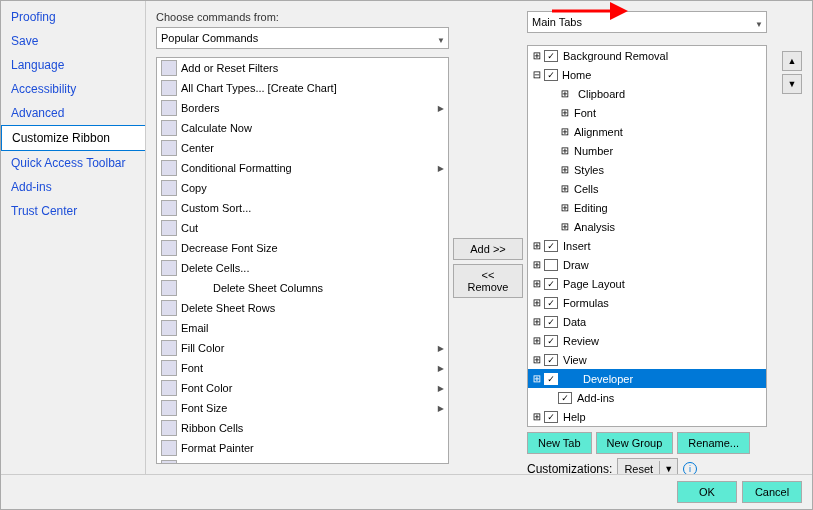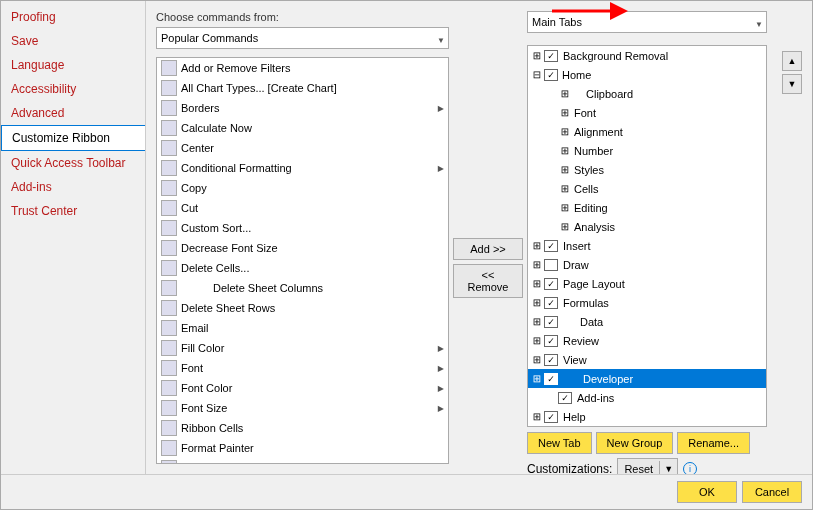--- a/index.html
+++ b/index.html
@@ -33,21 +33,21 @@
     .sidebar {
       width: 145px;
       background: #f0f0f0;
       border-right: 1px solid #ccc;
       padding: 4px 0;
     }
 
     .sidebar-item {
       padding: 5px 10px;
       cursor: pointer;
-      color: #b91c1c;
+      color: #1d4ed8;
       font-size: 12px;
     }
     .sidebar-item.active {
       background: white;
       border: 1px solid #0078d7;
       border-right: none;
       color: #000;
       font-weight: normal;
     }
 
@@ -223,21 +223,21 @@
       display: flex;
       align-items: center;
       justify-content: center;
       font-size: 9px;
     }
 
     .bottom-btn {
       padding: 4px 10px;
       font-size: 11px;
       border: 1px solid #aaa;
-      background: #fde047;
+      background: #5eead4;
       cursor: pointer;
       min-width: 60px;
     }
 
     .info-icon {
       width: 14px;
       height: 14px;
       border-radius: 50%;
       border: 1px solid #0078d7;
       color: #0078d7;
@@ -310,21 +310,21 @@
       <div class="commands-panel">
         <div class="panel-label">Choose commands from:</div>
         <div class="select-wrapper">
           <select class="dropdown-select">
             <option>Popular Commands</option>
           </select>
         </div>
         <div class="list-box" id="commands-list">
             <div class="list-item">
               <span class="item-icon" style="width: 16px; height: 16px; background: rgb(221, 221, 238); border: 1px solid rgb(170, 170, 170); font-size: 8px; display: flex; align-items: center; justify-content: center; margin-right: 4px; flex-shrink: 0;"></span>
-              <span style="flex: 1 1 0%;">Add or Remove Filters</span>
+              <span style="flex: 1 1 0%;">Add or Reset Filters</span>
             </div>
             <div class="list-item">
               <span class="item-icon" style="width: 16px; height: 16px; background: rgb(221, 221, 238); border: 1px solid rgb(170, 170, 170); font-size: 8px; display: flex; align-items: center; justify-content: center; margin-right: 4px; flex-shrink: 0;"></span>
               <span style="flex: 1 1 0%;">All Chart Types... [Create Chart]</span>
             </div>
             <div class="list-item">
               <span class="item-icon" style="width: 16px; height: 16px; background: rgb(221, 221, 238); border: 1px solid rgb(170, 170, 170); font-size: 8px; display: flex; align-items: center; justify-content: center; margin-right: 4px; flex-shrink: 0;"></span>
               <span style="flex: 1 1 0%;">Borders</span>
               <span class="arrow-right">▶</span>
             </div>
@@ -340,25 +340,25 @@
               <span class="item-icon" style="width: 16px; height: 16px; background: rgb(221, 221, 238); border: 1px solid rgb(170, 170, 170); font-size: 8px; display: flex; align-items: center; justify-content: center; margin-right: 4px; flex-shrink: 0;"></span>
               <span style="flex: 1 1 0%;">Conditional Formatting</span>
               <span class="arrow-right">▶</span>
             </div>
             <div class="list-item">
               <span class="item-icon" style="width: 16px; height: 16px; background: rgb(221, 221, 238); border: 1px solid rgb(170, 170, 170); font-size: 8px; display: flex; align-items: center; justify-content: center; margin-right: 4px; flex-shrink: 0;"></span>
               <span style="flex: 1 1 0%;">Copy</span>
             </div>
             <div class="list-item">
               <span class="item-icon" style="width: 16px; height: 16px; background: rgb(221, 221, 238); border: 1px solid rgb(170, 170, 170); font-size: 8px; display: flex; align-items: center; justify-content: center; margin-right: 4px; flex-shrink: 0;"></span>
+              <span style="flex: 1 1 0%;">Custom Sort...</span>
+            </div>
+            <div class="list-item">
+              <span class="item-icon" style="width: 16px; height: 16px; background: rgb(221, 221, 238); border: 1px solid rgb(170, 170, 170); font-size: 8px; display: flex; align-items: center; justify-content: center; margin-right: 4px; flex-shrink: 0;"></span>
               <span style="flex: 1 1 0%;">Cut</span>
-            </div>
-            <div class="list-item">
-              <span class="item-icon" style="width: 16px; height: 16px; background: rgb(221, 221, 238); border: 1px solid rgb(170, 170, 170); font-size: 8px; display: flex; align-items: center; justify-content: center; margin-right: 4px; flex-shrink: 0;"></span>
-              <span style="flex: 1 1 0%;">Custom Sort...</span>
             </div>
             <div class="list-item">
               <span class="item-icon" style="width: 16px; height: 16px; background: rgb(221, 221, 238); border: 1px solid rgb(170, 170, 170); font-size: 8px; display: flex; align-items: center; justify-content: center; margin-right: 4px; flex-shrink: 0;"></span>
               <span style="flex: 1 1 0%;">Decrease Font Size</span>
             </div>
             <div class="list-item">
               <span class="item-icon" style="width: 16px; height: 16px; background: rgb(221, 221, 238); border: 1px solid rgb(170, 170, 170); font-size: 8px; display: flex; align-items: center; justify-content: center; margin-right: 4px; flex-shrink: 0;"></span>
               <span style="flex: 1 1 0%;">Delete Cells...</span>
             </div>
             <div class="list-item">
@@ -439,21 +439,21 @@
                 <div class="checkbox checked"></div>
                 <span style="margin-left: 2px;">Background Removal</span>
               </div>
               <div class="tree-item" style="padding-left: 2px;">
                 <span class="expander" style="width: 14px; font-size: 10px; flex-shrink: 0;">⊟</span>
                 <div class="checkbox checked"></div>
                 <span style="margin-left: 1px;">Home</span>
               </div>
               <div class="tree-item" style="padding-left: 30px;">
                 <span class="expander" style="width: 14px; font-size: 10px; flex-shrink: 0;">⊞</span>
-                <span style="margin-left: 14px;">Clipboard</span>
+                <span style="margin-left: 6px;">Clipboard</span>
               </div>
               <div class="tree-item" style="padding-left: 30px;">
                 <span class="expander" style="width: 14px; font-size: 10px; flex-shrink: 0;">⊞</span>
                 <span style="margin-left: 2px;">Font</span>
               </div>
               <div class="tree-item" style="padding-left: 30px;">
                 <span class="expander" style="width: 14px; font-size: 10px; flex-shrink: 0;">⊞</span>
                 <span style="margin-left: 2px;">Alignment</span>
               </div>
               <div class="tree-item" style="padding-left: 30px;">
@@ -492,21 +492,21 @@
                 <span style="margin-left: 2px;">Page Layout</span>
               </div>
               <div class="tree-item" style="padding-left: 2px;">
                 <span class="expander" style="width: 14px; font-size: 10px; flex-shrink: 0;">⊞</span>
                 <div class="checkbox checked"></div>
                 <span style="margin-left: 2px;">Formulas</span>
               </div>
               <div class="tree-item" style="padding-left: 2px;">
                 <span class="expander" style="width: 14px; font-size: 10px; flex-shrink: 0;">⊞</span>
                 <div class="checkbox checked"></div>
-                <span style="margin-left: 19px;">Data</span>
+                <span style="margin-left: 2px;">Data</span>
               </div>
               <div class="tree-item" style="padding-left: 2px;">
                 <span class="expander" style="width: 14px; font-size: 10px; flex-shrink: 0;">⊞</span>
                 <div class="checkbox checked"></div>
                 <span style="margin-left: 2px;">Review</span>
               </div>
               <div class="tree-item" style="padding-left: 2px;">
                 <span class="expander" style="width: 14px; font-size: 10px; flex-shrink: 0;">⊞</span>
                 <div class="checkbox checked"></div>
                 <span style="margin-left: 2px;">View</span>

